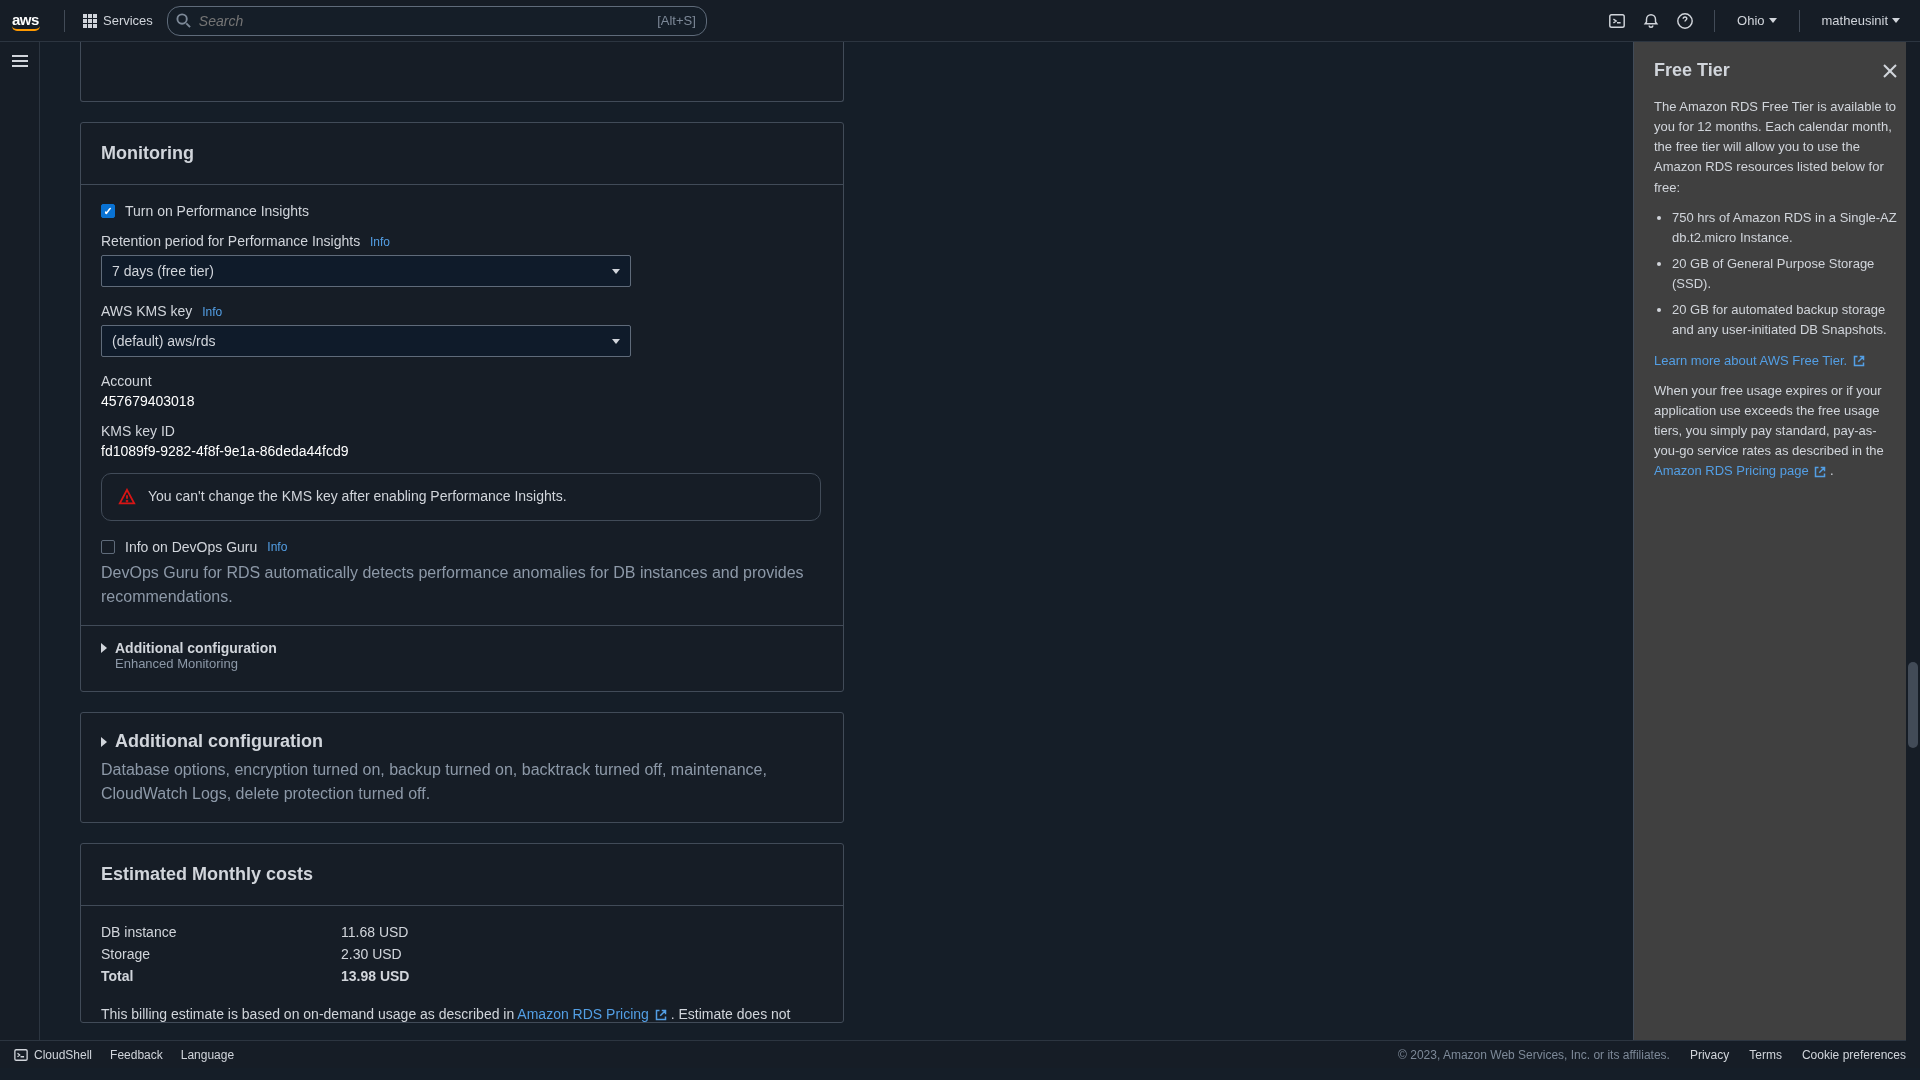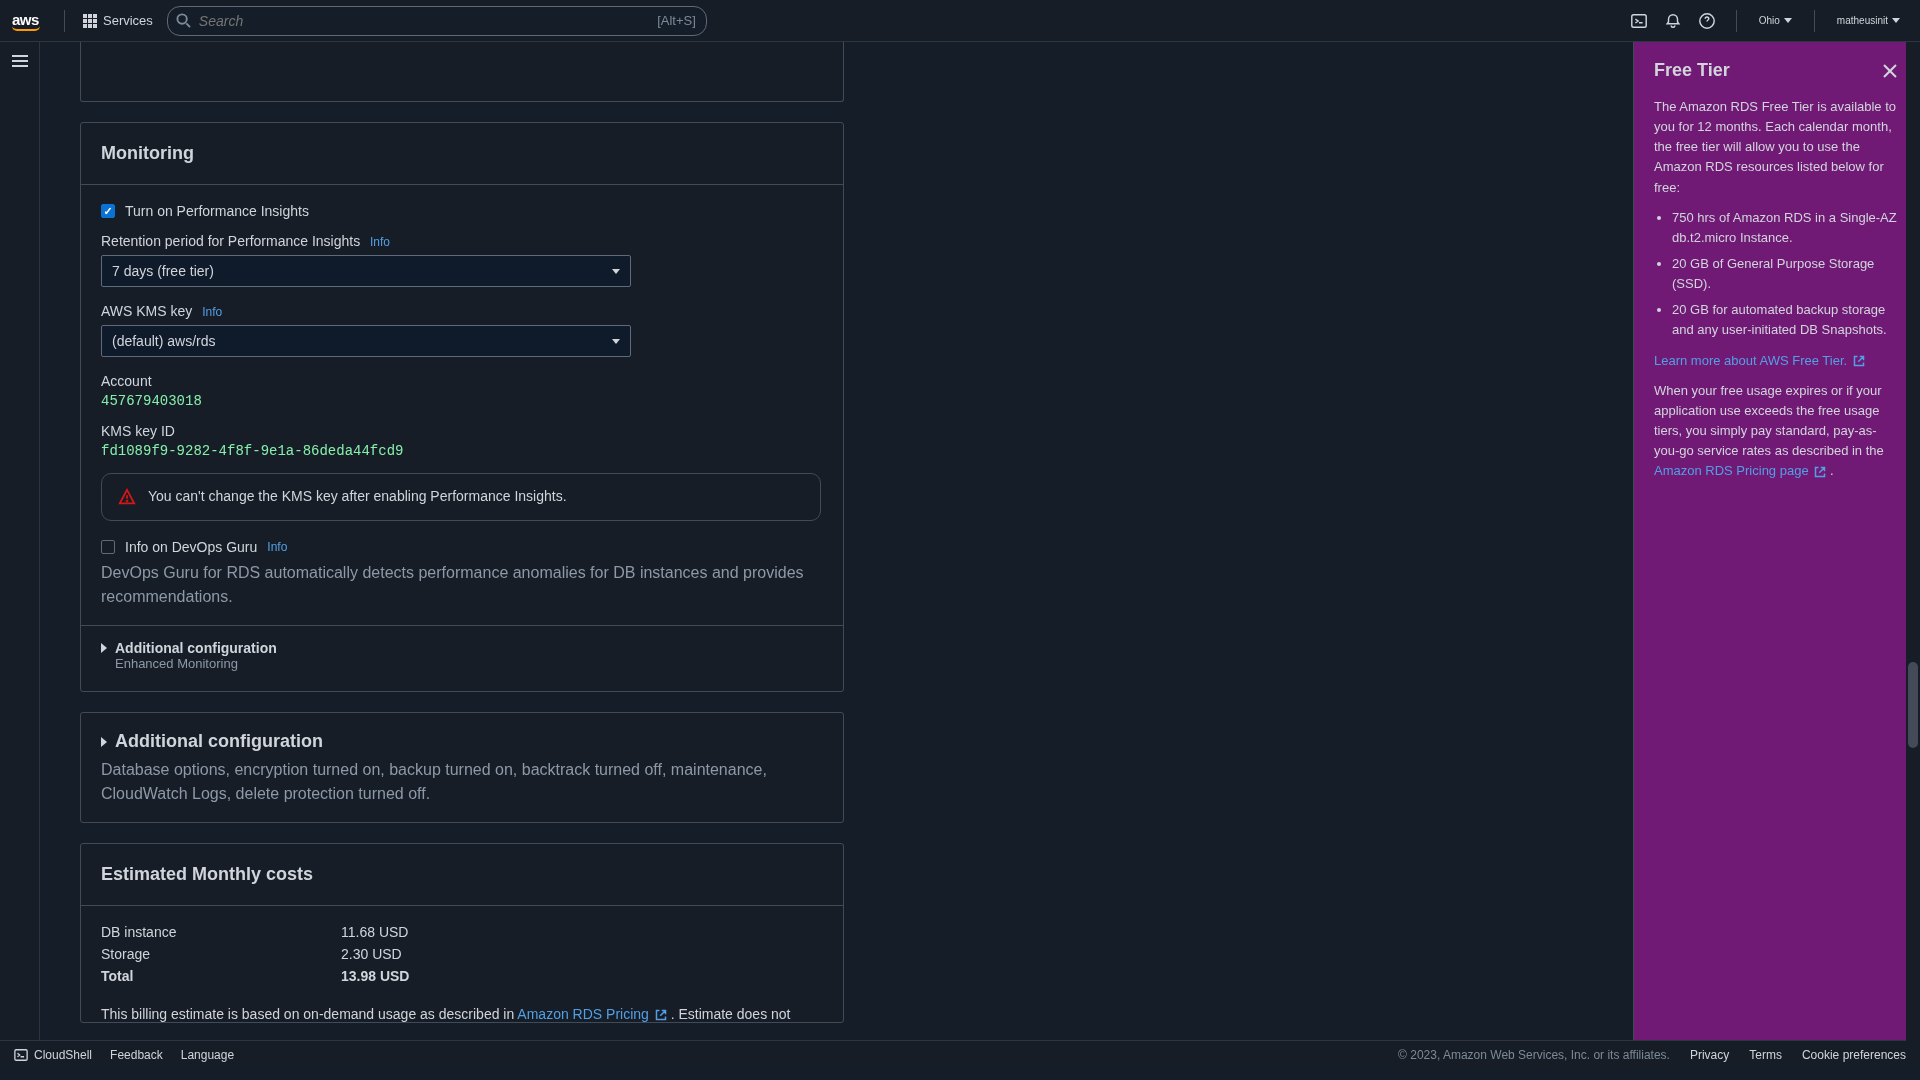--- a/index.html
+++ b/index.html
@@ -12,21 +12,21 @@
 .svc-btn { display:flex; align-items:center; gap:6px; color:#d1d5db; cursor:pointer; padding:4px 8px; font-size:13px; }
 .grid-icon { width:14px; height:14px; display:grid; grid-template-columns:repeat(3,1fr); grid-template-rows:repeat(3,1fr); gap:1px; }
 .grid-icon span { background:#d1d5db; }
 .vdiv { width:1px; height:22px; background:#424b57; margin:0 10px; }
 .search-wrap { position:relative; display:flex; align-items:center; background:#151e28; border:1px solid #5f6b7a; border-radius:13px; height:30px; width:540px; margin-left:6px; }
 .search-wrap svg { margin:0 8px; }
 .search-input { background:transparent; border:none; outline:none; color:#d1d5db; flex:1; font-style:italic; font-size:14px; }
 .search-hint { color:#7d8998; font-size:13px; margin-right:10px; }
 .topbar-right { margin-left:auto; display:flex; align-items:center; gap:4px; }
 .tb-icon-btn { width:30px; height:30px; display:flex; align-items:center; justify-content:center; cursor:pointer; color:#d1d5db; }
-.tb-text-btn { display:flex; align-items:center; gap:4px; color:#d1d5db; cursor:pointer; padding:4px 8px; font-size:10px; }
+.tb-text-btn { display:flex; align-items:center; gap:4px; color:#d1d5db; cursor:pointer; padding:4px 8px; font-size:13px; }
 .caret { width:0; height:0; border-left:4px solid transparent; border-right:4px solid transparent; border-top:5px solid #d1d5db; }
 
 
 .left-strip { position:fixed; top:42px; left:0; width:40px; height:calc(100% - 42px - 28px); background:#161d26; border-right:1px solid #2c3540; display:flex; justify-content:center; padding-top:10px; }
 .hamburger { width:16px; cursor:pointer; }
 .hamburger span { display:block; height:2px; background:#d1d5db; margin:3px 0; }
 
 
 .main { position:absolute; top:42px; left:40px; width:1590px; bottom:28px; overflow:hidden; padding:0 40px; }
 .card { background:#161d26; border:1px solid #414b58; border-radius:3px; margin-top:20px; }
@@ -45,39 +45,39 @@
 .chk-label { color:#d1d5db; }
 
 .field-label { color:#d1d5db; font-size:14px; margin-bottom:6px; }
 .info-link { color:#539fe5; font-size:12px; cursor:pointer; margin-left:6px; }
 
 .select { width:530px; height:32px; background:#0f1b2a; border:1px solid #5f6b7a; border-radius:2px; display:flex; align-items:center; padding:0 10px; cursor:pointer; margin-bottom:16px; }
 .select-text { flex:1; color:#d1d5db; }
 .select .caret { margin-left:auto; }
 
 .static-label { color:#d1d5db; font-size:14px; margin-bottom:4px; }
-.static-value { color:#86efac; font-size:14px; margin-bottom:14px;font-family:Liberation Mono, monospace; }
+.static-value { color:#ffffff; font-size:14px; margin-bottom:14px; }
 
 .alert-box { border:1px solid #414b58; border-radius:10px; padding:14px 16px; display:flex; align-items:flex-start; gap:12px; margin:6px 0 18px; width:720px; }
 .alert-icon { width:18px; height:18px; flex:none; }
 
 .exp-row { display:flex; align-items:center; gap:8px; color:#d1d5db; font-weight:700; cursor:pointer; }
 .tri { width:0; height:0; border-top:5px solid transparent; border-bottom:5px solid transparent; border-left:6px solid #d1d5db; }
 .exp-sub { color:#8d99a8; font-size:13px; margin-top:0; margin-left:14px; }
 
 .cost-table { padding:18px 20px 10px; }
 .cost-row { display:flex; margin-bottom:6px; }
 .cost-label { width:240px; color:#d1d5db; }
 .cost-val { color:#d1d5db; }
 .cost-row.total .cost-label, .cost-row.total .cost-val { font-weight:700; }
 .cost-foot { color:#d1d5db; padding:6px 20px 0; font-size:14px; }
 .link { color:#539fe5; cursor:pointer; }
 
 
-.side-panel { position:fixed; top:42px; right:0; width:287px; bottom:28px; background:#701a75; border-left:1px solid #414b58; padding:18px 20px; overflow:auto; }
+.side-panel { position:fixed; top:42px; right:0; width:287px; bottom:28px; background:#404040; border-left:1px solid #414b58; padding:18px 20px; overflow:auto; }
 .sp-head { display:flex; align-items:center; justify-content:space-between; margin-bottom:16px; }
 .sp-head h3 { color:#d1d5db; font-size:18px; font-weight:700; }
 .close-x { width:20px; height:20px; cursor:pointer; color:#d1d5db; display:flex; align-items:center; justify-content:center; font-size:18px; }
 .sp-text { color:#d1d5db; font-size:13px; line-height:1.55; margin-bottom:10px; }
 .sp-list { list-style:disc; padding-left:18px; margin-bottom:10px; }
 .sp-list li { color:#d1d5db; font-size:13px; line-height:1.55; margin-bottom:6px; }
 .ext-icon { display:inline-block; margin-left:2px; vertical-align:middle; }
 
 
 .bottombar { position:fixed; bottom:12px; left:0; right:0; height:28px; background:#161d26; border-top:1px solid #2c3540; display:flex; align-items:center; padding:0 14px; font-size:12px; color:#d1d5db; }

